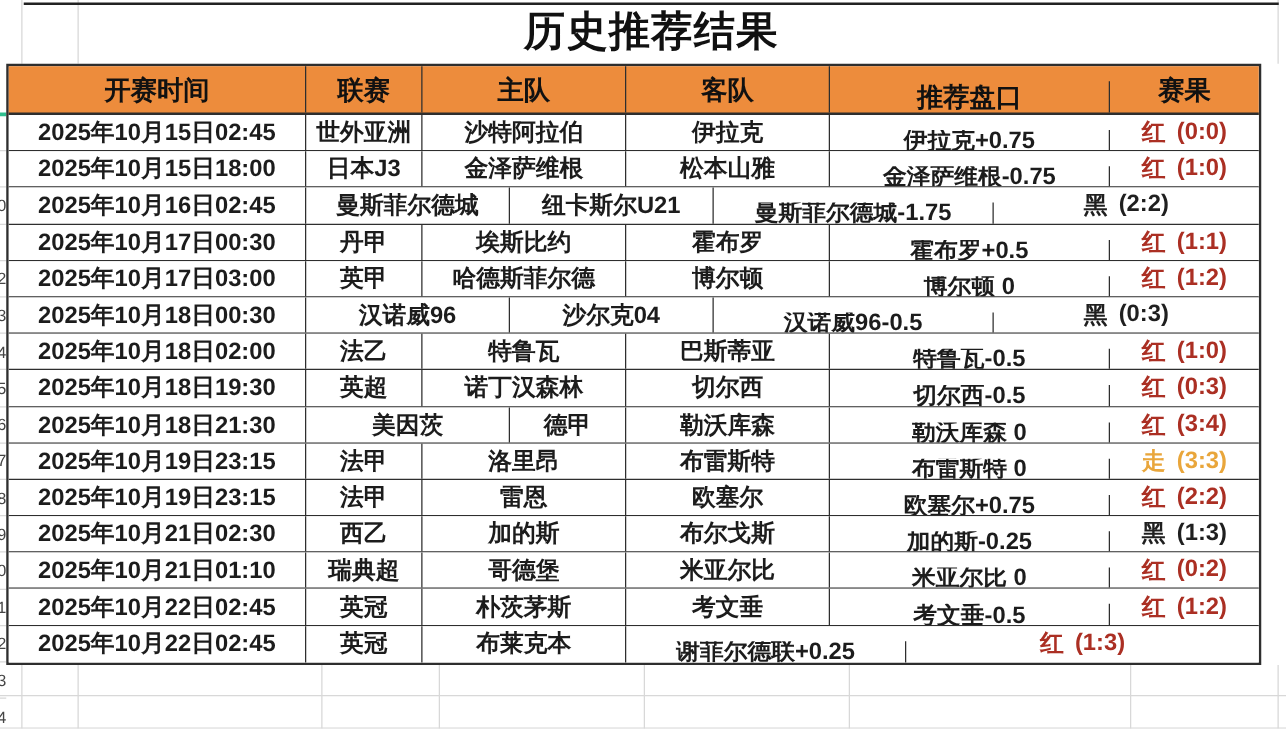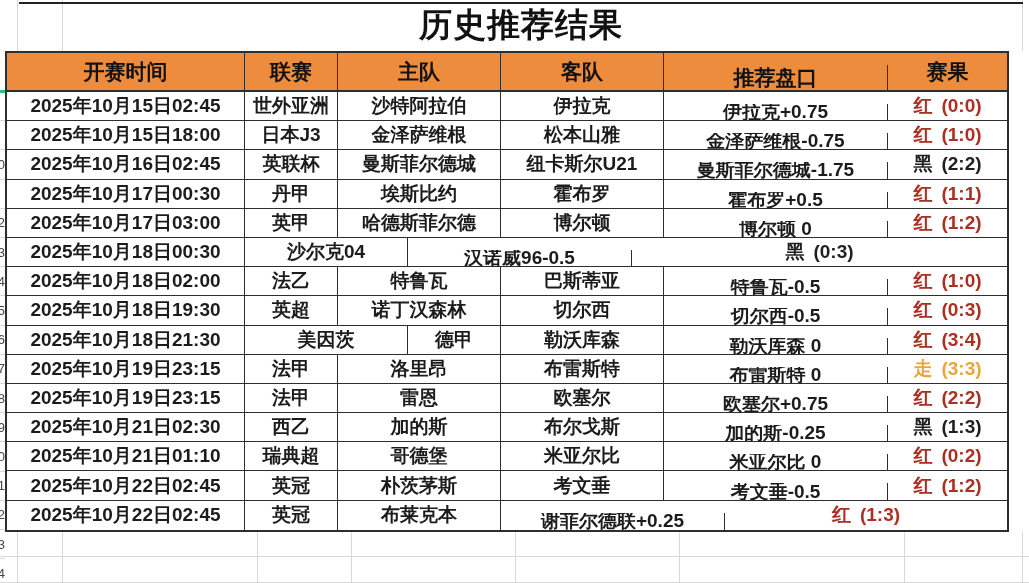--- a/index.html
+++ b/index.html
@@ -127,21 +127,20 @@
       <div class="td col-home">金泽萨维根</div>
       <div class="td col-away">松本山雅</div>
       <div class="td col-handicap">金泽萨维根-0.75</div>
       <div class="td col-result res-red">
         <span>红</span>
         <span>(1:0)</span>
       </div>
     </div>
         <div class="tr">
       <div class="td col-time">2025年10月16日02:45</div>
-      <div class="td col-league">英联杯</div>
       <div class="td col-home">曼斯菲尔德城</div>
       <div class="td col-away">纽卡斯尔U21</div>
       <div class="td col-handicap">曼斯菲尔德城-1.75</div>
       <div class="td col-result res-black">
         <span>黑</span>
         <span>(2:2)</span>
       </div>
     </div>
         <div class="tr">
       <div class="td col-time">2025年10月17日00:30</div>
@@ -160,20 +159,21 @@
       <div class="td col-home">哈德斯菲尔德</div>
       <div class="td col-away">博尔顿</div>
       <div class="td col-handicap">博尔顿 0</div>
       <div class="td col-result res-red">
         <span>红</span>
         <span>(1:2)</span>
       </div>
     </div>
         <div class="tr">
       <div class="td col-time">2025年10月18日00:30</div>
+      <div class="td col-home">汉诺威96</div>
       <div class="td col-away">沙尔克04</div>
       <div class="td col-handicap">汉诺威96-0.5</div>
       <div class="td col-result res-black">
         <span>黑</span>
         <span>(0:3)</span>
       </div>
     </div>
         <div class="tr">
       <div class="td col-time">2025年10月18日02:00</div>
       <div class="td col-league">法乙</div>

